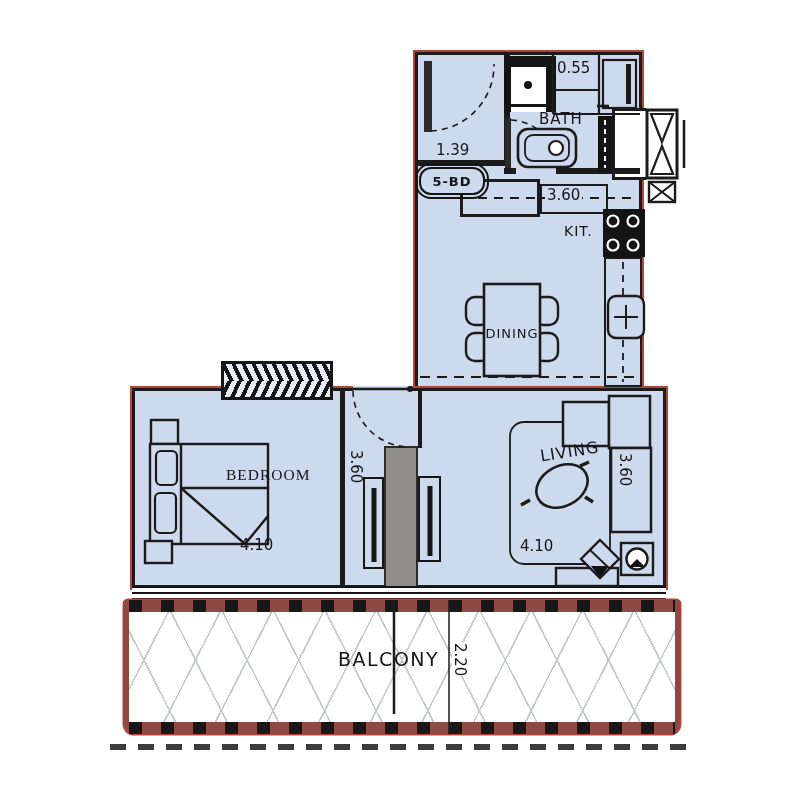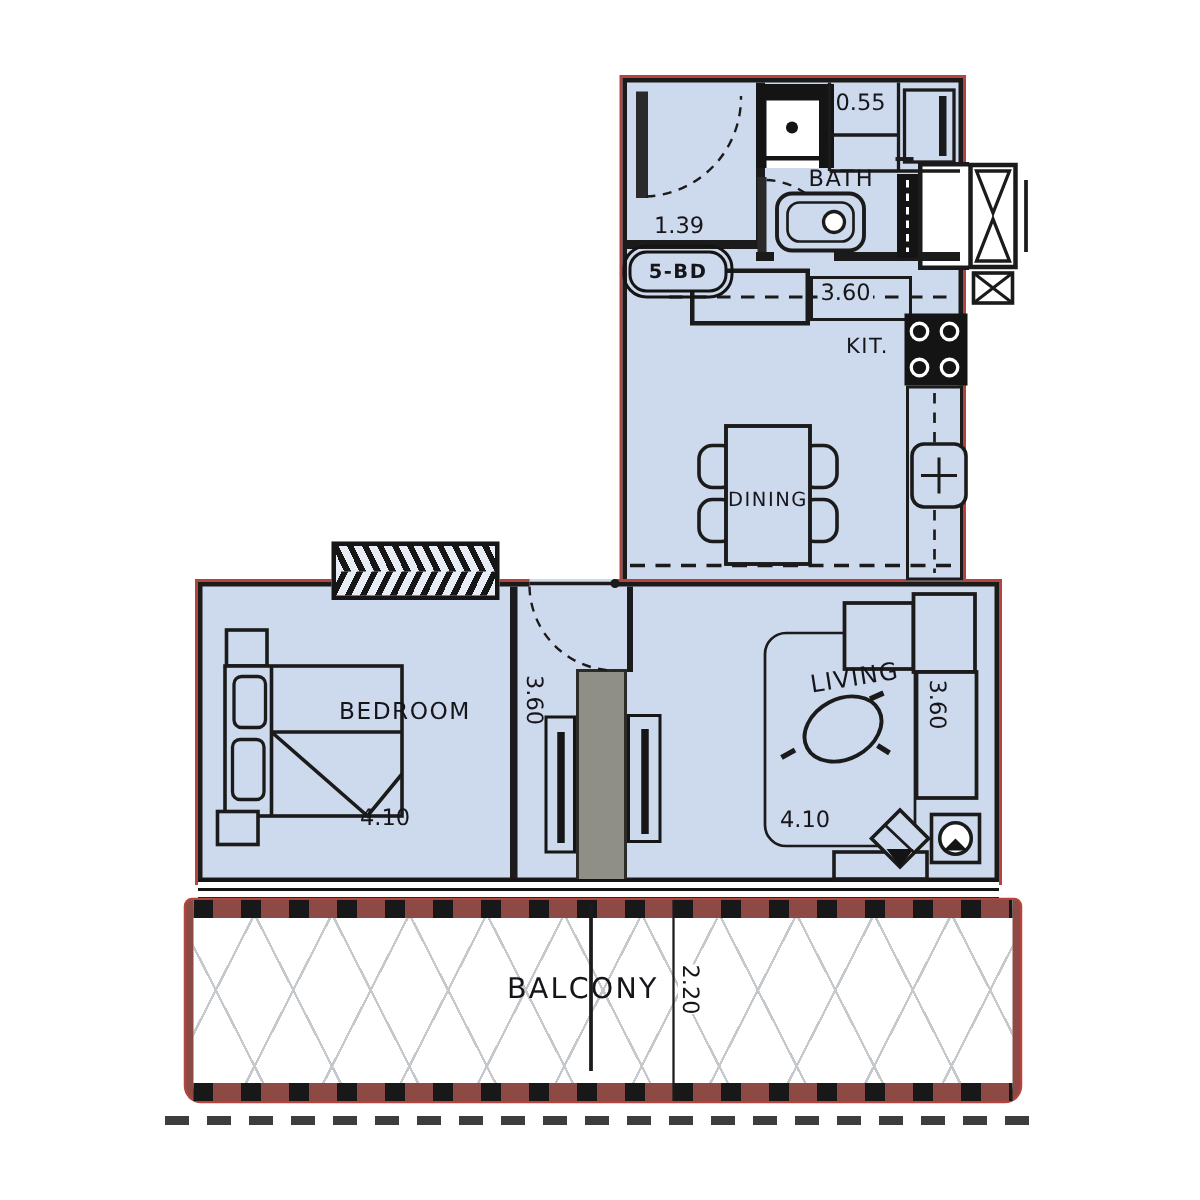--- a/index.html
+++ b/index.html
@@ -212,21 +212,21 @@
     <path d="M 394 602 V 714" stroke-width="2.5"></path>
     <path d="M 449 600 V 734" stroke-width="1.5"></path>
   </svg>
 
   <div class="pill">5-BD</div>
 
   <div class="lbl room" style="left:539px;top:112px;font-size:15px;">BATH</div>
   <div class="lbl room" style="left:564px;top:224px;font-size:14px;">KIT.</div>
   <div class="lbl room" style="left:484px;top:327px;width:56px;text-align:center;font-size:13px;">DINING</div>
   <div class="lbl room" style="left:540px;top:444px;font-size:16px;transform:rotate(-9deg);">LIVING</div>
-  <div class="lbl room" style="left:226px;top:467px;font-size:15.5px;">BEDROOM</div>
+  <div class="lbl room" style="left:226px;top:467px;font-size:15.5px;font-family:Liberation Serif, serif;">BEDROOM</div>
   <div class="lbl room" style="left:338px;top:650px;font-size:19px;letter-spacing:1.5px;">BALCONY</div>
 
   <div class="lbl dim" style="left:436px;top:143px;">1.39</div>
   <div class="lbl dim" style="left:557px;top:61px;">0.55</div>
   <div class="lbl dim floorbg" style="left:545px;top:188px;">3.60</div>
   <div class="lbl dim" style="left:240px;top:538px;">4.10</div>
   <div class="lbl dim vert" style="left:348px;top:450px;">3.60</div>
   <div class="lbl dim floorbg" style="left:518px;top:539px;">4.10</div>
   <div class="lbl dim vert" style="left:617px;top:453px;">3.60</div>
   <div class="lbl dim vert" style="left:452px;top:643px;background:#ffffff;">2.20</div>

